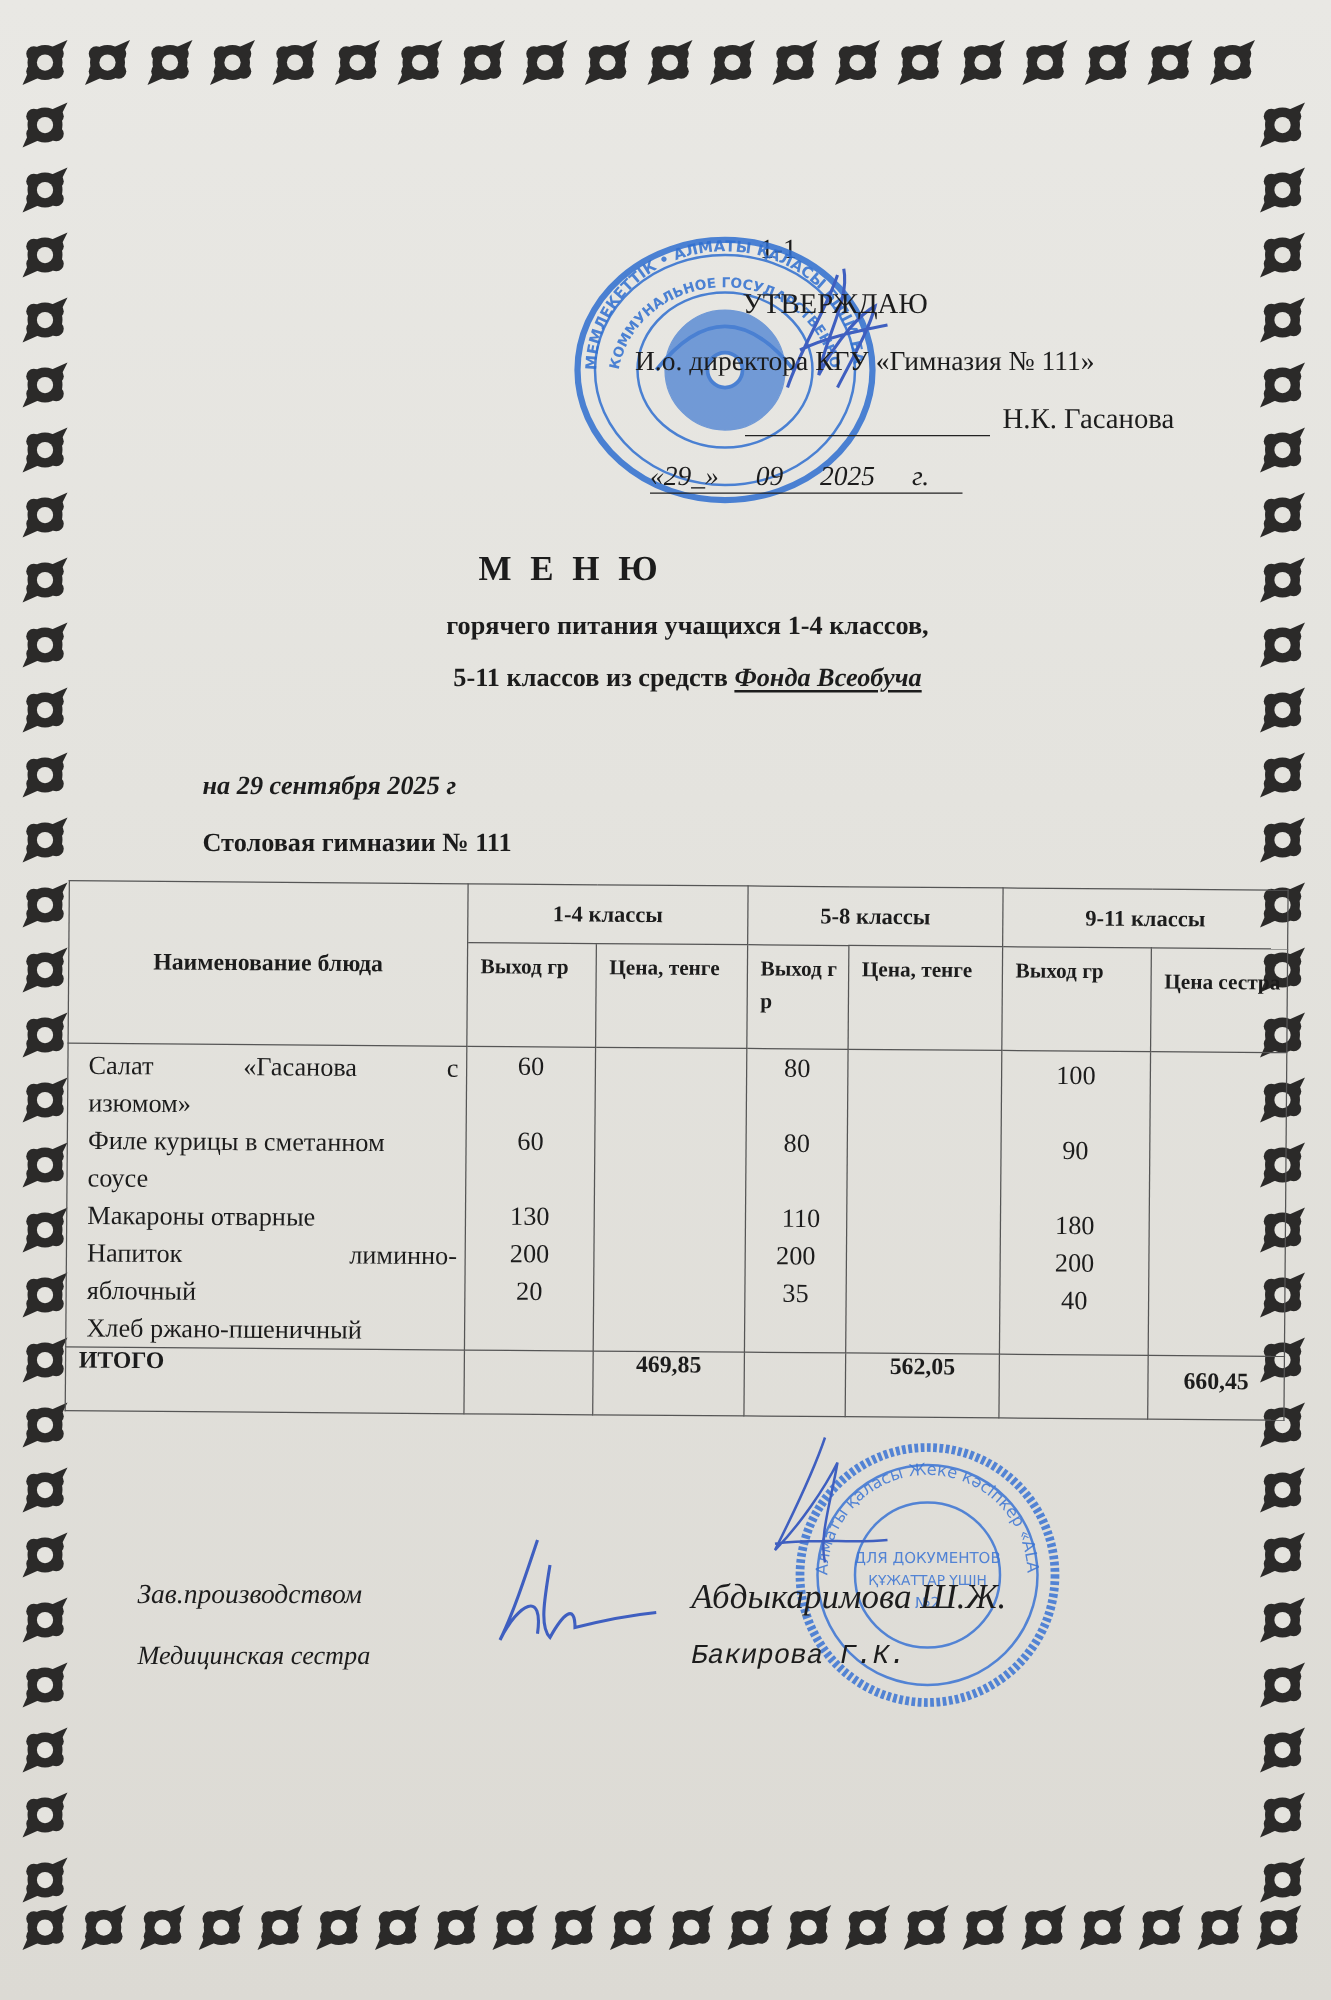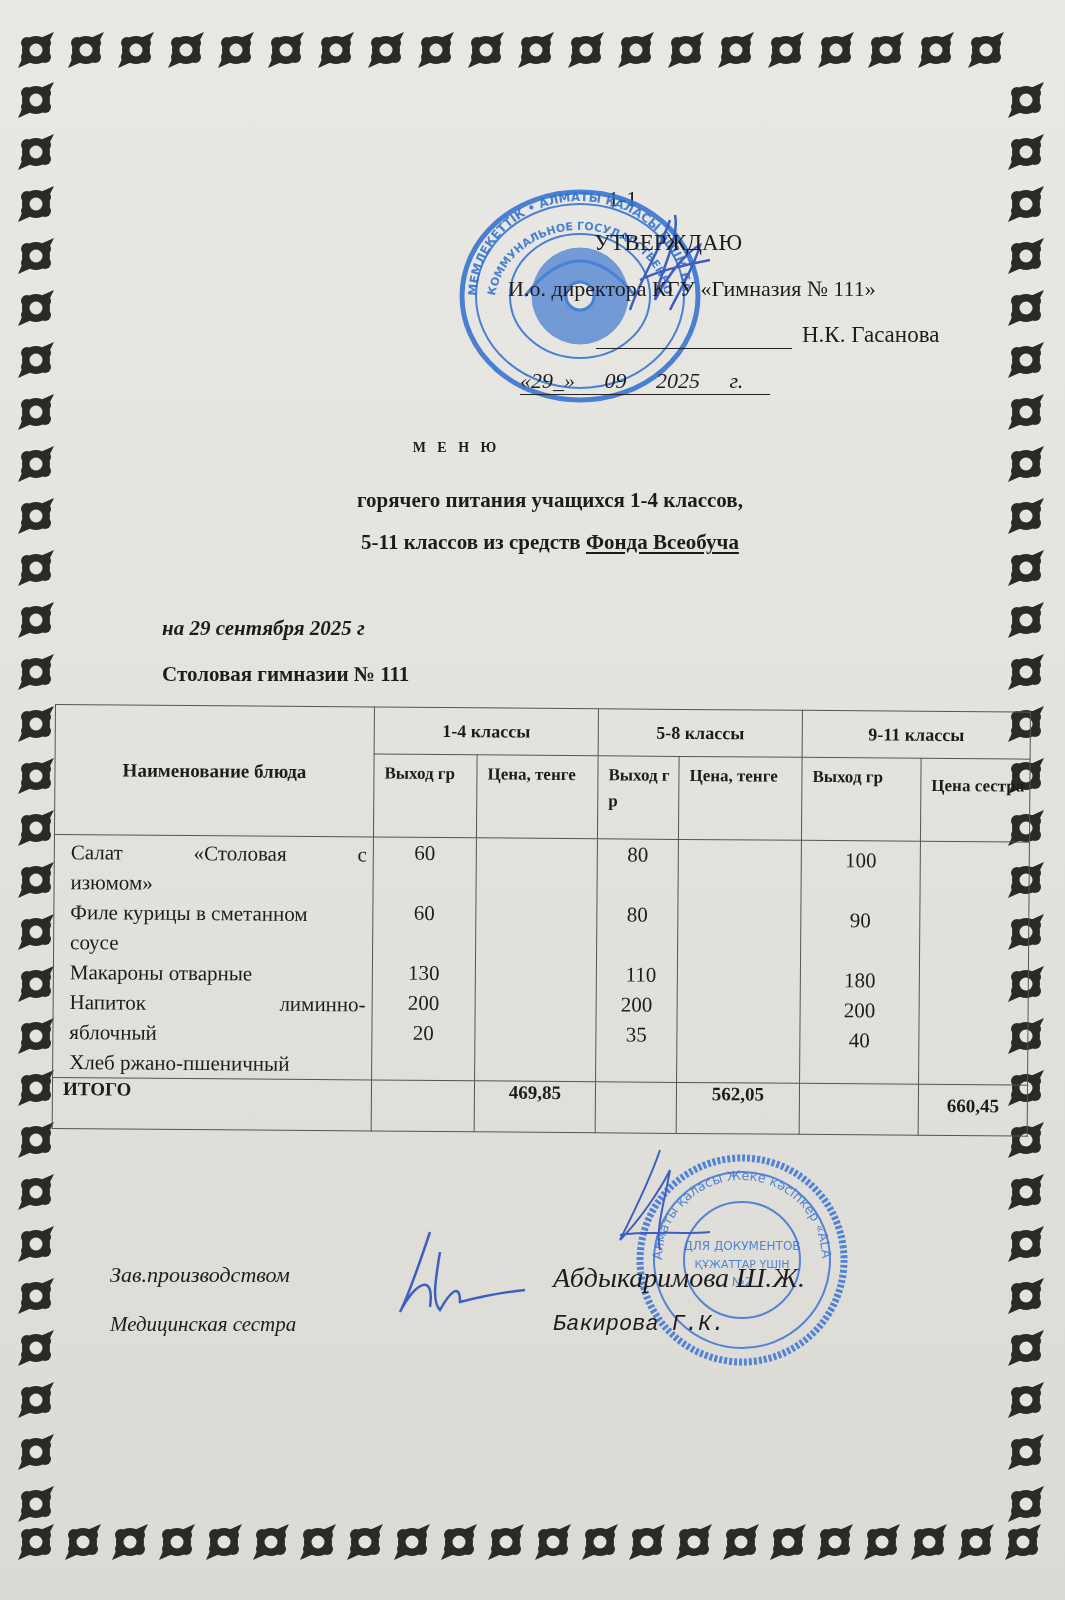--- a/index.html
+++ b/index.html
@@ -25,24 +25,24 @@
 
     .abs { position: absolute; white-space: nowrap; margin-top: 48px; }
     .doc-num { left: 608px; top: 138px; font-size: 22px; }
     .approve { left: 594px; top: 182px; font-size: 23px; }
     .director { left: 508px; top: 228px; font-size: 22px; }
     .sign-line { left: 596px; top: 300px; width: 196px; border-bottom: 1.5px solid #222; }
     .director-name { left: 802px; top: 274px; font-size: 23px; }
     .date-line { left: 520px; top: 320px; font-size: 22px; font-style: italic; border-bottom: 1.5px solid #222; width: 250px; }
     .date-line span { margin-right: 24px; }
 
-    .menu-title { left: 0; width: 913px; text-align: center; top: 392px; font-size: 14px; font-weight: bold; letter-spacing: 4px; }
+    .menu-title { left: 0; width: 913px; text-align: center; top: 392px; font-size: 28px; font-weight: bold; letter-spacing: 4px; }
     .sub1 { left: 0; width: 1100px; text-align: center; top: 440px; font-size: 21px; font-weight: bold; }
     .sub2 { left: 0; width: 1100px; text-align: center; top: 482px; font-size: 21px; font-weight: bold; }
-    .sub2 u { text-decoration: underline; text-underline-offset: 3px; }
+    .sub2 u { text-decoration: underline; text-underline-offset: 3px; font-style: italic; }
 
     .date-on { left: 162px; top: 568px; font-size: 21px; font-weight: bold; font-style: italic; }
     .canteen { left: 162px; top: 614px; font-size: 21px; font-weight: bold; text-align: center; }
 
     table.menu {
       position: absolute; left: 55px; top: 704px;
       border-collapse: collapse;
       font-size: 19px;
       transform: rotate(0.45deg);
       transform-origin: left top;
@@ -453,21 +453,21 @@
     <th class="h-sub w-price1">Цена, тенге</th>
     <th class="h-sub w-out2" style="word-break:break-all;">Выход гр</th>
     <th class="h-sub w-price2">Цена, тенге</th>
     <th class="h-sub w-out3">Выход гр</th>
     <th class="h-sub w-price3" style="padding-top:14px !important;">Цена сестра</th>
   </tr>
   <tr>
     <td class="dishes">
       <span class="dish-line justify">
         <span>Салат</span>
-        <span>«Столовая</span>
+        <span>«Гасанова</span>
         <span>с</span>
       </span>
       <span class="dish-line">изюмом»</span>
       <span class="dish-line">Филе курицы в сметанном</span>
       <span class="dish-line">соусе</span>
       <span class="dish-line">Макароны отварные</span>
       <span class="dish-line justify">
         <span>Напиток</span>
         <span>лиминно-</span>
       </span>

